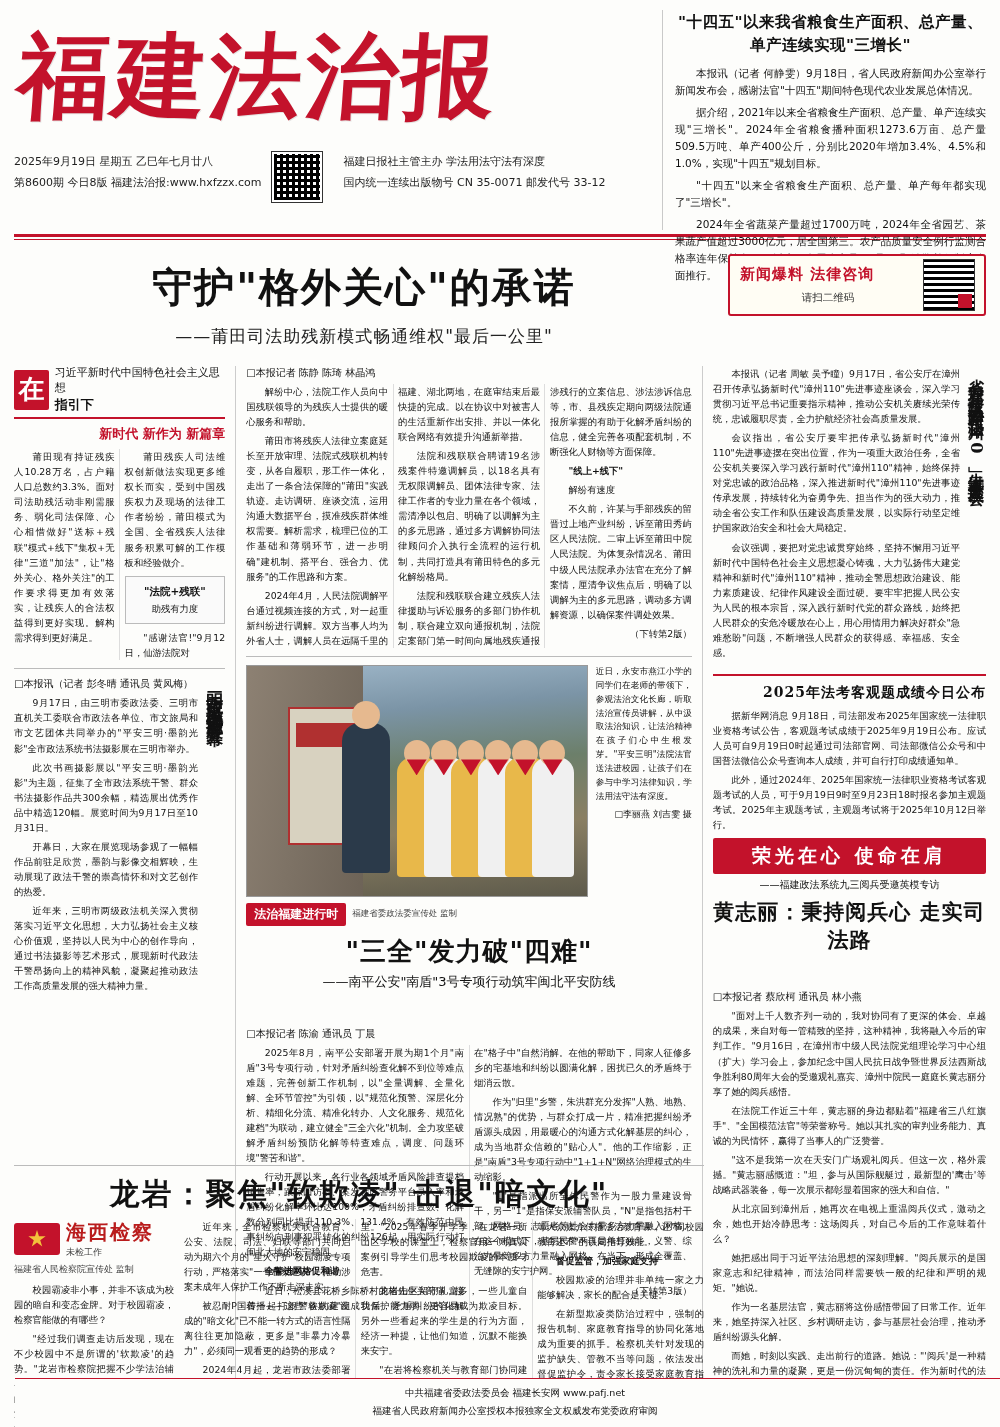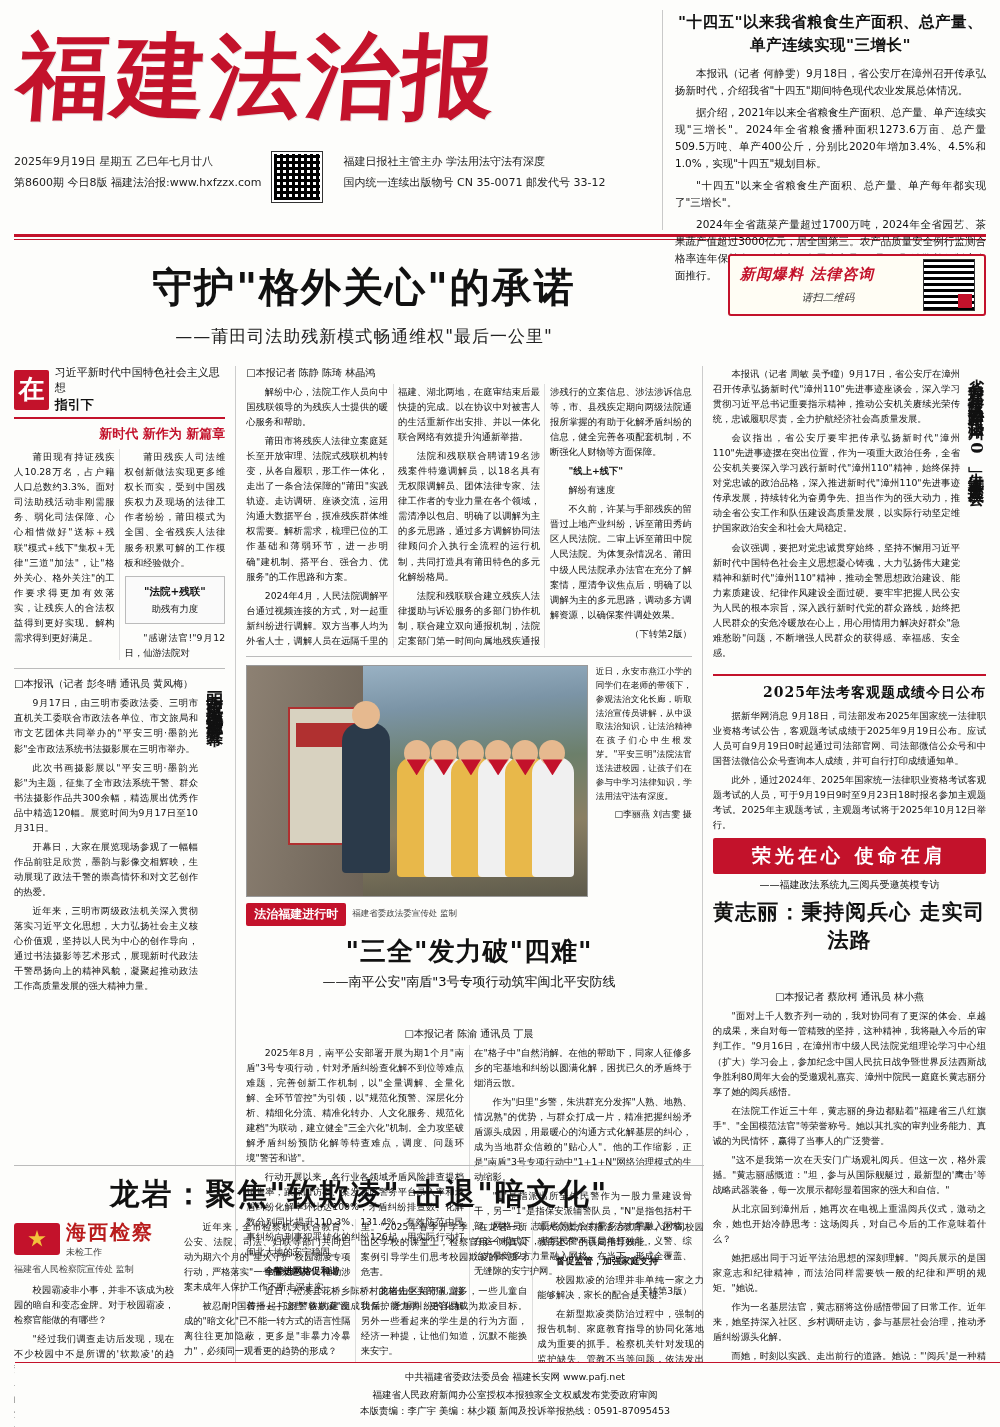--- a/index.html
+++ b/index.html
@@ -99,21 +99,21 @@
     margin-left:14px;
     border:2px solid #c3122b;
     border-radius:3px;
     display:flex;
     align-items:center;
     padding:8px 10px;
     height:62px;
     box-sizing:border-box;
     background:#fffdf4;
   }
-  .promo-text{flex:1;font-style:italic;}
+  .promo-text{flex:1;}
   .promo-title{
     color:#c3122b;font-weight:bold;font-size:15px;letter-spacing:1px;
     font-family:"DejaVu Serif","Liberation Serif",serif;
   }
   .promo-sub{font-size:10.5px;color:#333;margin-top:7px;text-align:center;}
   .promo-qr{
     width:50px;height:50px;margin-left:8px;
     background:
       repeating-linear-gradient(0deg,#000 0 3px,#fff 3px 6px),
       repeating-linear-gradient(90deg,#000 0 3px,#fff 3px 6px);
@@ -136,21 +136,21 @@
   .col-mid{width:460px;}
   .col-right{width:282px;}
 
   .vline{border-left:1px solid #ccc;}
   p.txt{
     font-size:9.3px;line-height:1.62;text-align:justify;margin:0 0 4px 0;
     text-indent:2em;
   }
   p.txt.noind{text-indent:0;}
   .byline{font-size:10px;margin:0 0 4px 0;}
-  .center{text-align:center;margin-top:36px;}
+  .center{text-align:left;margin-top:36px;}
   .bold{font-weight:bold;}
 
   
   .guide-banner{
     display:flex;align-items:center;gap:6px;
     border-bottom:2px solid #c3122b;
     padding-bottom:4px;margin-bottom:6px;
   }
   .guide-zai{
     width:36px;height:40px;background:#c3122b;color:#fff;
@@ -284,21 +284,21 @@
         </div>
         <div class="qr"></div>
         <div class="mast-meta-text" style="margin-left:12px">
           <div>福建日报社主管主办  学法用法守法有深度</div>
           <div>国内统一连续出版物号 CN 35-0071   邮发代号 33-12</div>
         </div>
       </div>
     </div>
     <div class="mast-right">
       <div class="mast-head-line">"十四五"以来我省粮食生产面积、总产量、单产连续实现"三增长"</div>
-      <p>本报讯（记者 何静雯）9月18日，省公安厅在漳州召开传承弘扬新时代，介绍我省"十四五"期间特色现代农业发展总体情况。</p>
+      <p>本报讯（记者 何静雯）9月18日，省人民政府新闻办公室举行新闻发布会，感谢法官"十四五"期间特色现代农业发展总体情况。</p>
       <p>据介绍，2021年以来全省粮食生产面积、总产量、单产连续实现"三增长"。2024年全省粮食播种面积1273.6万亩、总产量509.5万吨、单产400公斤，分别比2020年增加3.4%、4.5%和1.0%，实现"十四五"规划目标。</p>
       <p>"十四五"以来全省粮食生产面积、总产量、单产每年都实现了"三增长"。</p>
       <p>2024年全省蔬菜产量超过1700万吨，2024年全省园艺、茶果蔬产值超过3000亿元，居全国第三。农产品质量安全例行监测合格率连年保持在98%以上，食用农产品"一品一码"追溯并行制度全面推行。</p>
     </div>
   </div>
 
   <div class="rule-thick"></div>
   <div class="rule-thin"></div>
 
   <div class="lead">
@@ -492,16 +492,15 @@
         <p class="txt">在新型欺凌类防治过程中，强制的报告机制、家庭教育指导的协同化落地成为重要的抓手。检察机关针对发现的监护缺失、管教不当等问题，依法发出督促监护令，责令家长接受家庭教育指导。</p>
         <p class="txt">工、与全与家庭深层改向道，"把家长由'看客'变'主角'，让家庭真正成为孩子的避风港。"检察官表示。</p>
 
       </div>
     </div>
   </div>
 
   <div class="footer">
     <div class="row1">中共福建省委政法委员会  福建长安网 www.pafj.net</div>
     <div>福建省人民政府新闻办公室授权本报独家全文权威发布党委政府审阅</div>
-    <div>本版责编：李广宇   美编：林少颖   新闻及投诉举报热线：0591-87095453</div>
   </div>
 
 </div>
 
 </body></html>

